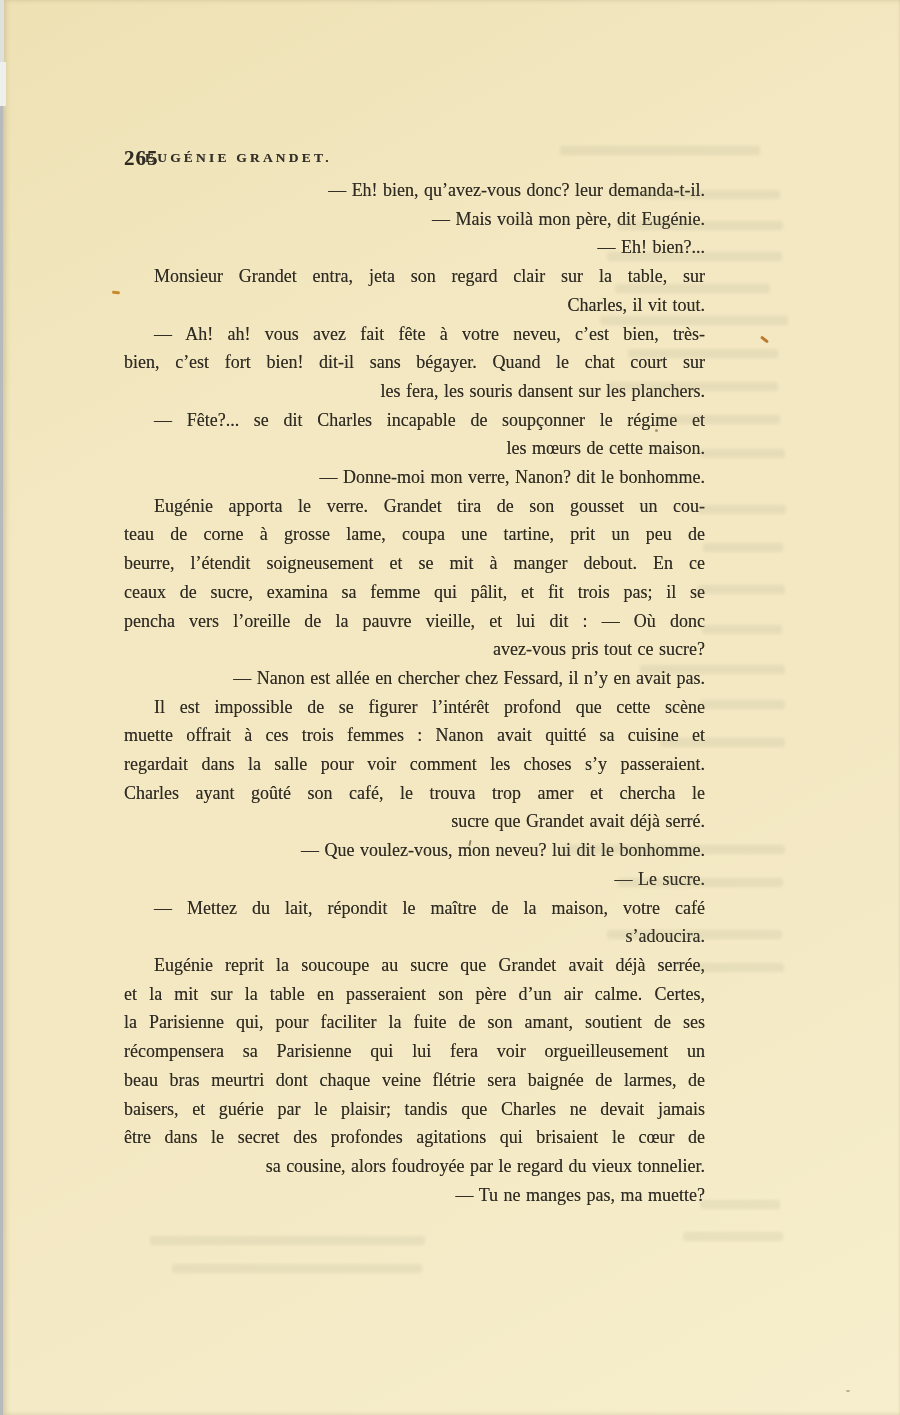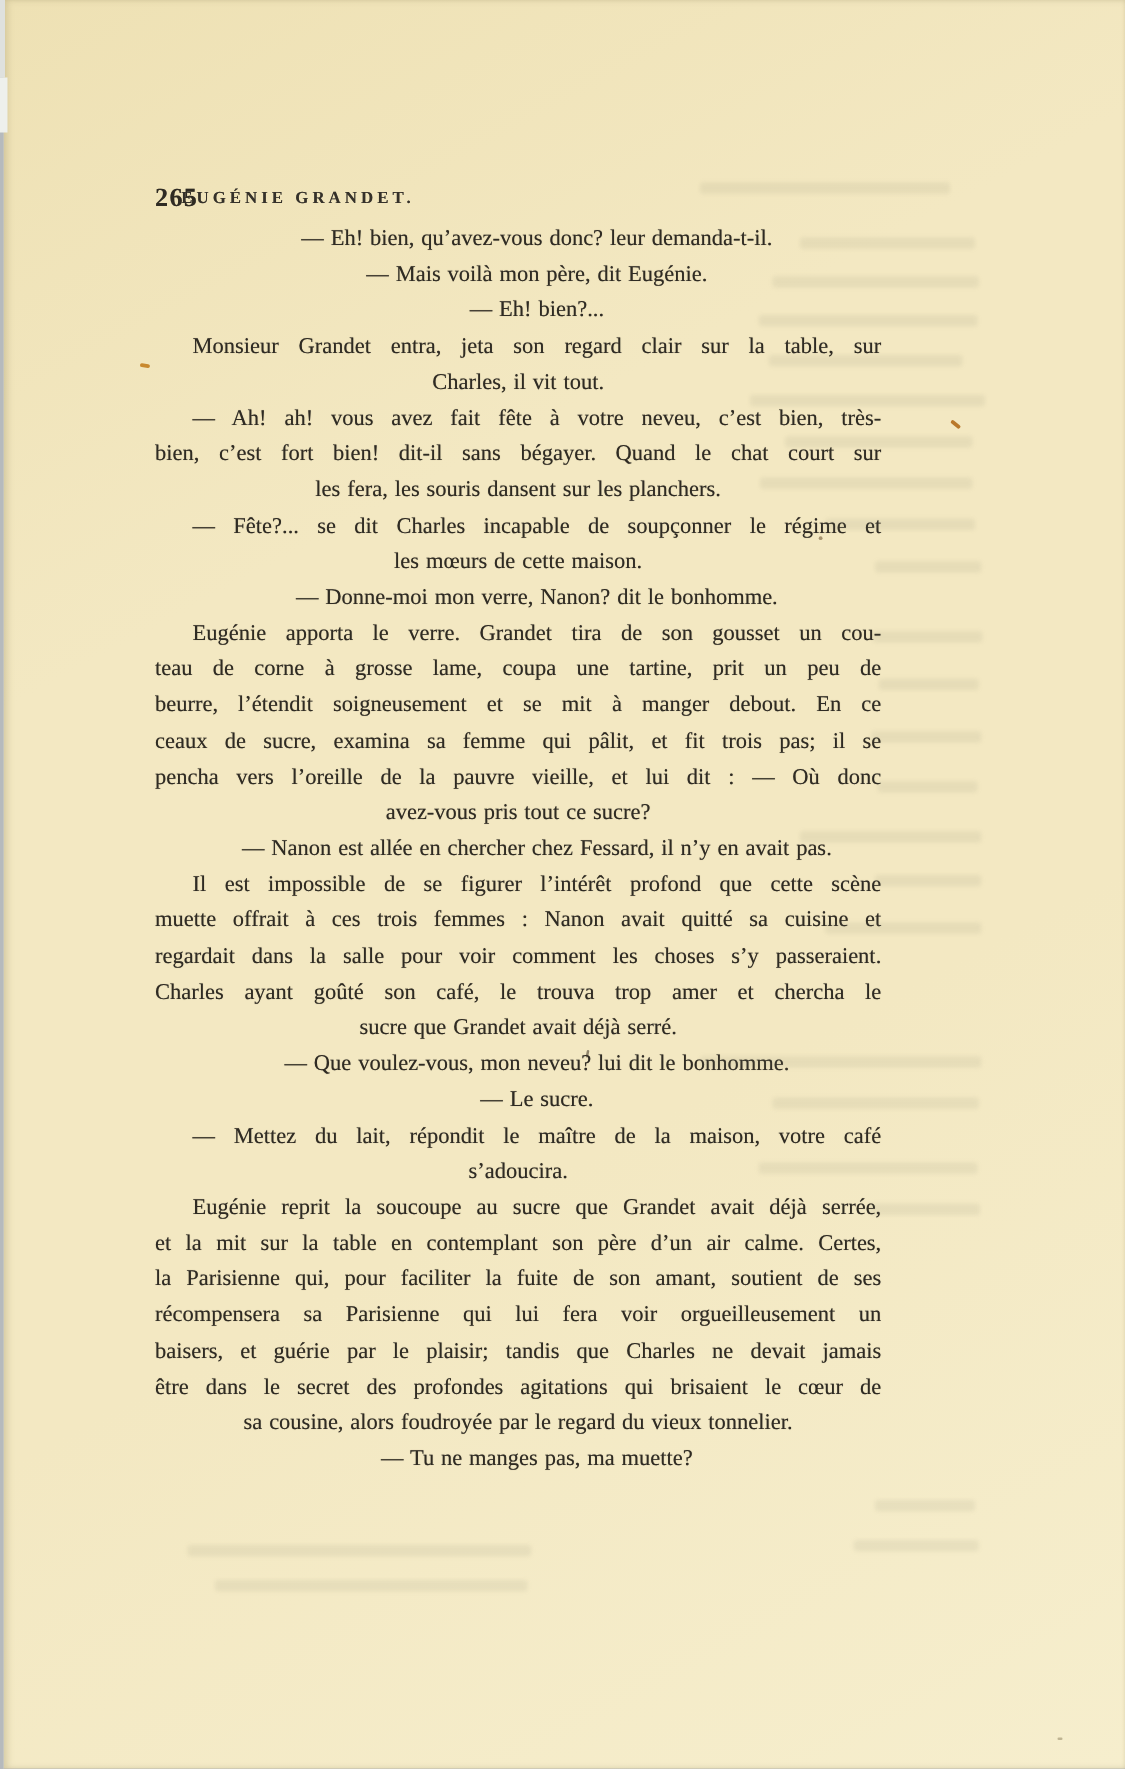--- a/index.html
+++ b/index.html
@@ -29,21 +29,21 @@
     position:absolute;left:121px;top:146px;width:581px;
     text-align:left;font-size:21px;font-weight:700;color:var(--ink);
     letter-spacing:1px;text-shadow:0 0 .5px rgba(46,42,34,.45);
   }
   .text-block{
     position:absolute;left:121px;top:176px;width:581px;
     font-size:18px;line-height:28.7px;color:var(--ink);
     word-spacing:1px;
     text-shadow:0 0 .55px rgba(46,42,34,.55);
   }
-  .line{text-align:center;white-space:normal;}
+  .line{text-align:right;white-space:normal;}
   .line.just{text-align:justify;text-align-last:justify;}
   .line.indent{text-indent:30px;}
   .ghost{
     position:absolute;height:9px;border-radius:3px;
     background:rgba(124,126,96,.11);filter:blur(1.6px);
   }
   .speck{position:absolute;border-radius:2px;}
   .speck.orange-1{left:757px;top:338px;width:9px;height:3px;background:#b9782a;transform:rotate(38deg);}
   .speck.orange-2{left:109px;top:291px;width:8px;height:2.5px;background:#c8892f;transform:rotate(8deg);}
   .speck.mark-1{left:466px;top:840px;width:2px;height:6px;background:rgba(60,50,35,.55);transform:rotate(12deg);}
@@ -78,23 +78,24 @@
       <div class="line indent just">Il est impossible de se figurer l’intérêt profond que cette scène</div>
       <div class="line just">muette offrait à ces trois femmes : Nanon avait quitté sa cuisine et</div>
       <div class="line just">regardait dans la salle pour voir comment les choses s’y passeraient.</div>
       <div class="line just">Charles ayant goûté son café, le trouva trop amer et chercha le</div>
       <div class="line">sucre que Grandet avait déjà serré.</div>
       <div class="line indent">— Que voulez-vous, mon neveu? lui dit le bonhomme.</div>
       <div class="line indent">— Le sucre.</div>
       <div class="line indent just">— Mettez du lait, répondit le maître de la maison, votre café</div>
       <div class="line">s’adoucira.</div>
       <div class="line indent just">Eugénie reprit la soucoupe au sucre que Grandet avait déjà serrée,</div>
-      <div class="line just">et la mit sur la table en contemplant son père d’un air calme. Certes,</div>
+      <div class="line just">et la mit sur la table en passeraient son père d’un air calme. Certes,</div>
       <div class="line just">la Parisienne qui, pour faciliter la fuite de son amant, soutient de ses</div>
       <div class="line just">récompensera sa Parisienne qui lui fera voir orgueilleusement un</div>
+      <div class="line just">beau bras meurtri dont chaque veine flétrie sera baignée de larmes, de</div>
       <div class="line just">baisers, et guérie par le plaisir; tandis que Charles ne devait jamais</div>
       <div class="line just">être dans le secret des profondes agitations qui brisaient le cœur de</div>
       <div class="line">sa cousine, alors foudroyée par le regard du vieux tonnelier.</div>
       <div class="line indent">— Tu ne manges pas, ma muette?</div>
     </div>
   <span class="speck orange-1"></span>
   <span class="speck orange-2"></span>
   <span class="speck mark-1"></span>
   <span class="speck dot-1"></span>
   <span class="speck dot-2"></span>

